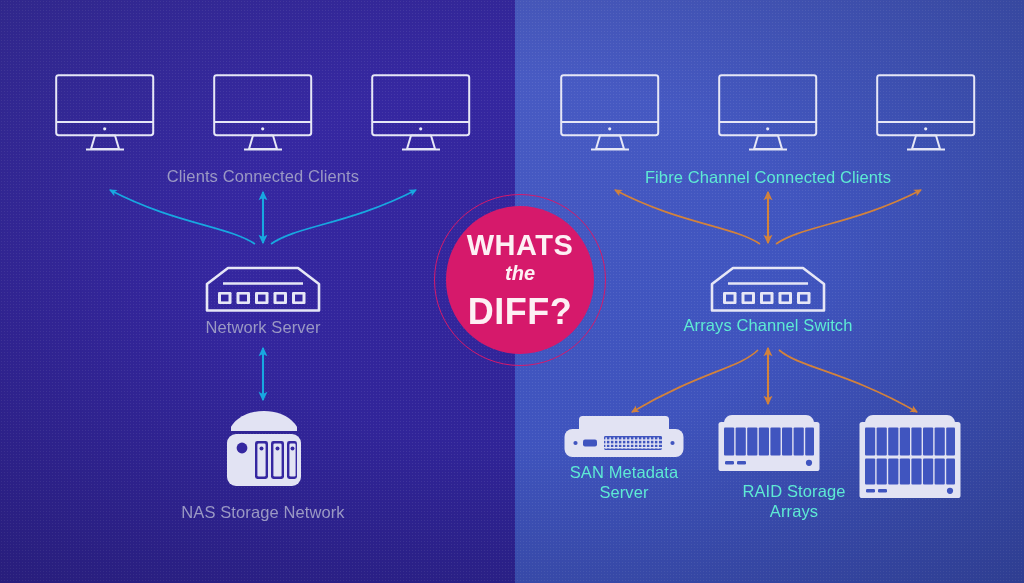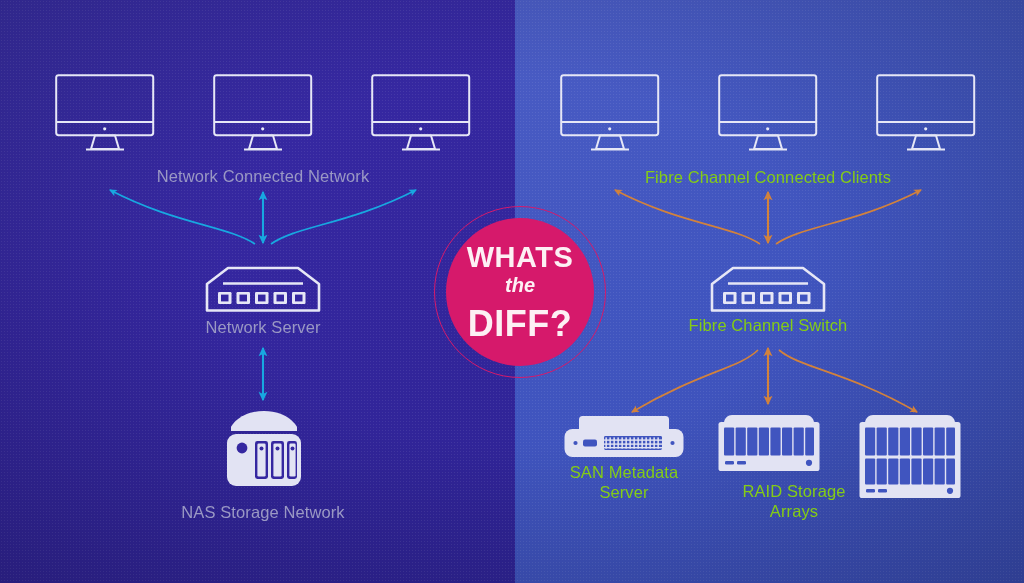--- a/index.html
+++ b/index.html
@@ -60,27 +60,27 @@
   }
   .lbl {
     position: absolute;
     text-align: center;
     font-size: 16.5px;
     line-height: 20px;
     letter-spacing: .1px;
     white-space: pre;
   }
   .lbl-left  { color: #9a98c4; }
-  .lbl-right { color: #84cc16; }
+  .lbl-right { color: #5eead4; }
 
   
   #badge {
     position: absolute;
     left: 434px;
-    top: 206px;
+    top: 194px;
     width: 172px;
     height: 172px;
   }
   #badge .ring {
     position: absolute;
     inset: 0;
     border-radius: 50%;
     border: 1.6px solid #d6196b;
   }
   #badge .disc {
@@ -197,21 +197,21 @@
   <svg class="node" style="left:371px; top:74px;" width="100" height="78" viewBox="0 0 100 78">
     <g fill="none" stroke="#e6e7f6" stroke-width="2" stroke-linejoin="round">
       <rect x="1.2" y="1.2" width="97" height="60" rx="2.4"></rect>
       <line x1="1.2" y1="48" x2="98.2" y2="48"></line>
       <path d="M40,61.5 L36,75 L64,75 L60,61.5 Z"></path>
       <line x1="31" y1="75.6" x2="69" y2="75.6"></line>
     </g>
     <circle cx="49.7" cy="54.8" r="1.6" fill="#e6e7f6"></circle>
   </svg>
 
-  <div class="lbl lbl-left" style="left:113px; top:166px; width:300px;">Network Connected Network</div>
+  <div class="lbl lbl-left" style="left:113px; top:166px; width:300px;">Clients Connected Clients</div>
 
   <svg class="node" style="left:198px; top:264px;" width="130" height="50" viewBox="0 0 130 50">
     <g fill="none" stroke="#e6e7f6" stroke-width="2.6" stroke-linejoin="round">
       <path d="M9,46.5 L9,20 L30,4 L100,4 L121,20 L121,46.5 Z"></path>
       <path d="M25,19.5 L105,19.5"></path>
     </g>
     <g fill="#e6e7f6">
       <rect x="20" y="28" width="13.5" height="12" rx="1.2"></rect>
       <rect x="38.5" y="28" width="13.5" height="12" rx="1.2"></rect>
       <rect x="57" y="28" width="13.5" height="12" rx="1.2"></rect>
@@ -296,21 +296,21 @@
     </g>
     <g fill="#4055bf">
       <rect x="23" y="30.6" width="7.5" height="6.8"></rect>
       <rect x="41.5" y="30.6" width="7.5" height="6.8"></rect>
       <rect x="60" y="30.6" width="7.5" height="6.8"></rect>
       <rect x="78.5" y="30.6" width="7.5" height="6.8"></rect>
       <rect x="97" y="30.6" width="7.5" height="6.8"></rect>
     </g>
   </svg>
 
-  <div class="lbl lbl-right" style="left:668px; top:315px; width:200px;">Fibre Channel Switch</div>
+  <div class="lbl lbl-right" style="left:668px; top:315px; width:200px;">Arrays Channel Switch</div>
 
   <svg class="node" style="left:563px; top:414px;" width="122" height="46" viewBox="0 0 122 46">
     <rect x="16" y="2" width="90" height="16" rx="3.5" fill="#e2e3f3"></rect>
     <rect x="1.5" y="15" width="119" height="28" rx="8" fill="#e2e3f3"></rect>
     <circle cx="12.5" cy="29" r="2.1" fill="#4055bf"></circle>
     <circle cx="109.5" cy="29" r="2.1" fill="#4055bf"></circle>
     <rect x="20" y="25.5" width="14" height="7" rx="2" fill="#4055bf"></rect>
     <rect x="41" y="22" width="58" height="14" rx="1.4" fill="#4055bf"></rect>
     <g fill="#e2e3f3">
       <rect x="42.4" y="23.4" width="1.5" height="11.2"></rect>

